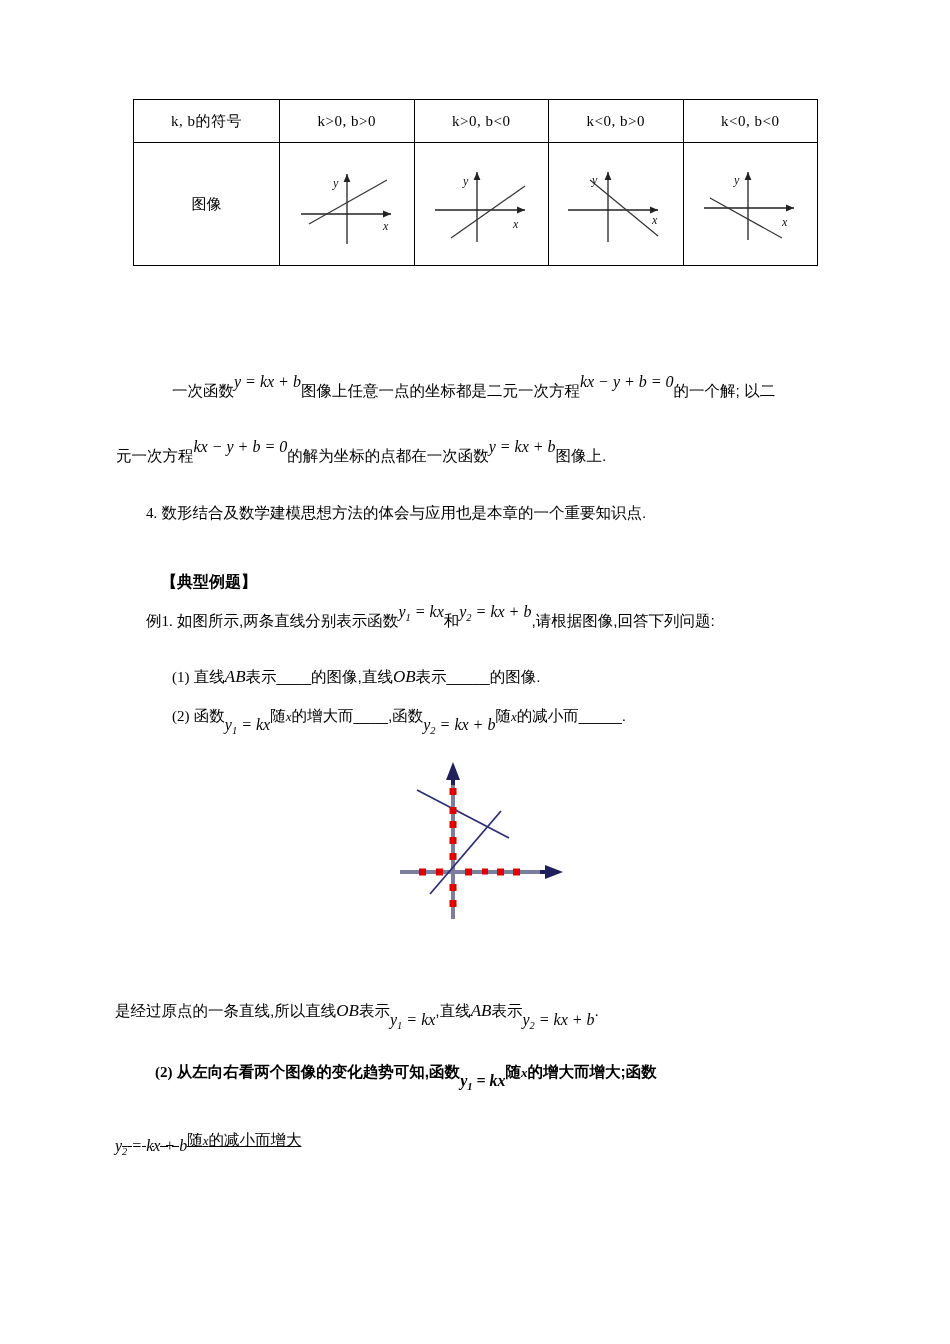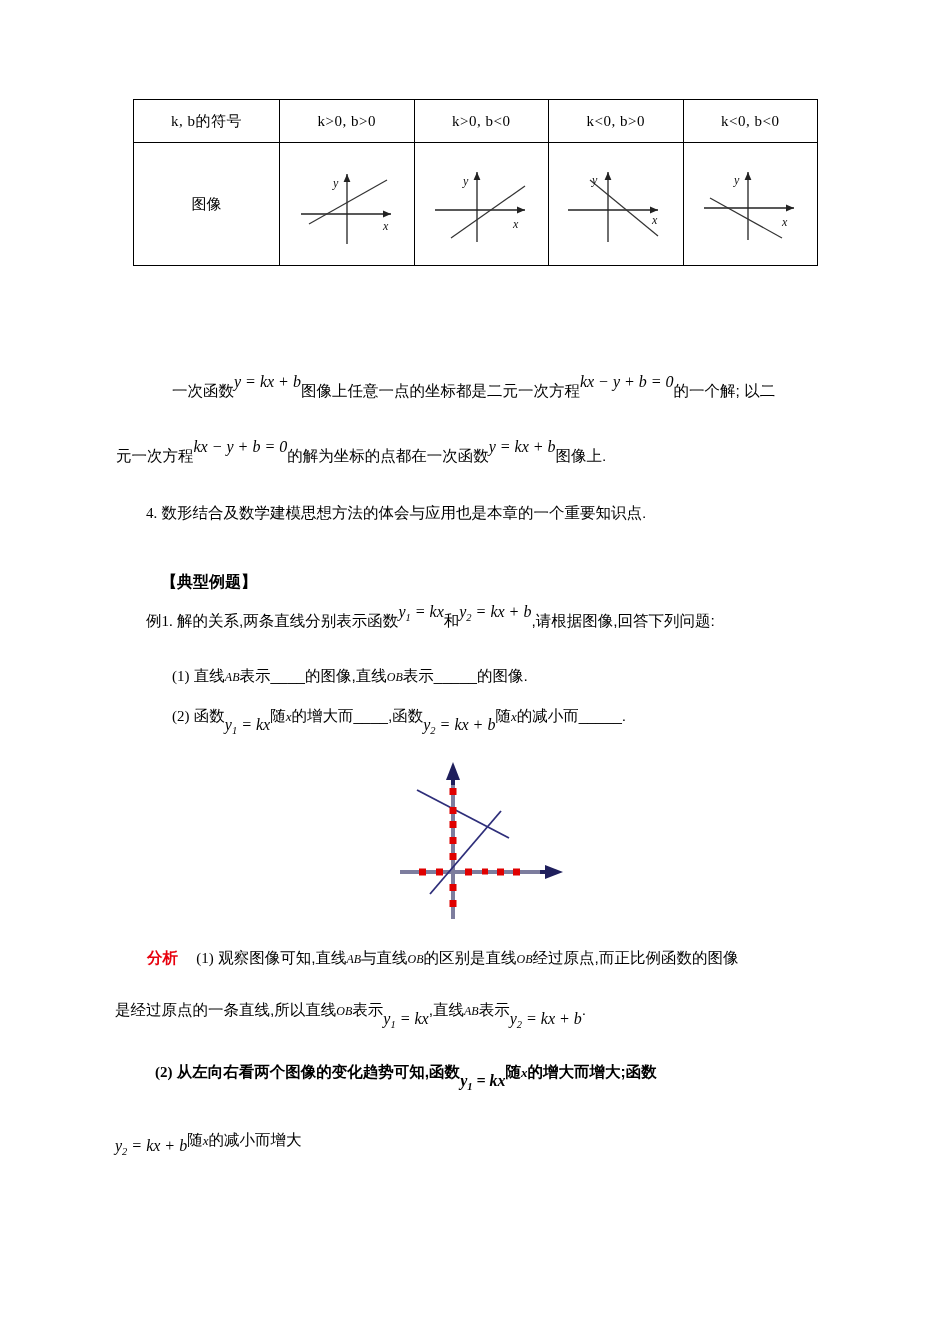--- a/index.html
+++ b/index.html
@@ -88,21 +88,21 @@
   .mathup { position: relative; top: -9px; }
   .mathdn { position: relative; top: 9px; }
   .mathin { position: relative; top: 0px; }
   .mathup sub, .mathdn sub, .mathin sub {
     font-size: 10.5px;
     font-style: italic;
   }
   .ital-lbl {
     font-family: "Liberation Serif", "DejaVu Serif", serif;
     font-style: italic;
-    font-size: 12px;
+    font-size: 17px;
   }
   .blank-s { letter-spacing: 0; margin-top: 24px; }
   .bold-cjk { font-weight: bold; }
   .red-bold {
     color: #e8000d;
     font-weight: bold;
   }
   .small-x {
     font-family: "Liberation Serif", "DejaVu Serif", serif;
     font-style: italic;
@@ -206,21 +206,21 @@
 
   <div class="para" style="left:146px; top:503px;">
     <span class="num">4.</span>
     <span>数形结合及数学建模思想方法的体会与应用也是本章的一个重要知识点.</span>
   </div>
 
   <div class="para bold-cjk" style="left:117px; top:572px; font-size:16px;margin-left:44px;">【典型例题】</div>
 
   <div class="para" style="left:146px; top:611px;">
     <span>例</span><span class="num">1.</span>
-    <span>解的关系,两条直线分别表示函数</span><span class="mathup"><span>y</span><sub>1</sub><span> = kx</span></span><span>和</span><span class="mathup"><span>y</span><sub>2</sub><span> = kx + b</span></span><span>,请根据图像,回答下列问题:</span>
+    <span>如图所示,两条直线分别表示函数</span><span class="mathup"><span>y</span><sub>1</sub><span> = kx</span></span><span>和</span><span class="mathup"><span>y</span><sub>2</sub><span> = kx + b</span></span><span>,请根据图像,回答下列问题:</span>
   </div>
 
   <div class="para" style="left:172px; top:666px;">
     <span class="num">(1)</span>
     <span>直线</span><span class="ital-lbl">AB</span><span>表示</span><span class="blank-s">____</span><span>的图像,直线</span><span class="ital-lbl">OB</span><span>表示</span><span class="blank-s">_____</span><span>的图像.</span>
   </div>
 
   <div class="para" style="left:172px; top:706px;">
     <span class="num">(2)</span>
     <span>函数</span><span class="mathdn"><span>y</span><sub>1</sub><span> = kx</span></span><span>随</span><span class="small-x">x</span><span>的增大而</span><span class="blank-s">____</span><span>,函数</span><span class="mathdn"><span>y</span><sub>2</sub><span> = kx + b</span></span><span>随</span><span class="small-x">x</span><span>的减小而</span><span class="blank-s">_____</span><span>.</span>
@@ -253,32 +253,27 @@
     <g fill="#e00000">
       <rect x="34" y="111.5" width="7" height="7"></rect>
       <rect x="51" y="111.5" width="7" height="7"></rect>
       <rect x="80" y="111.5" width="7" height="7"></rect>
       <rect x="97" y="111.5" width="6" height="6"></rect>
       <rect x="112" y="111.5" width="7" height="7"></rect>
       <rect x="128" y="111.5" width="7" height="7"></rect>
     </g>
   </svg>
 
-  <div class="para" style="left:147px; top:948px;">
-    <span class="red-bold">分析</span>
-    <span class="num" style="margin-left:14px;">(1)</span>
-    <span>观察图像可知,直线</span><span class="ital-lbl">AB</span><span>与直线</span><span class="ital-lbl">OB</span><span>的区别是直线</span><span class="ital-lbl">OB</span><span>经过原点,而正比例函数的图像</span>
-  </div>
 
   <div class="para" style="left:115px; top:1000px;">
     <span>是经过原点的一条直线,所以直线</span><span class="ital-lbl">OB</span><span>表示</span><span class="mathdn"><span>y</span><sub>1</sub><span> = kx</span></span><span>,直线</span><span class="ital-lbl">AB</span><span>表示</span><span class="mathdn"><span>y</span><sub>2</sub><span> = kx + b</span></span><span>.</span>
   </div>
 
   <div class="para" style="left:155px; top:1062px;font-weight:bold;">
     <span class="num">(2)</span>
     <span>从左向右看两个图像的变化趋势可知,函数</span><span class="mathdn"><span>y</span><sub>1</sub><span> = kx</span></span><span>随</span><span class="small-x">x</span><span>的增大而增大;函数</span>
   </div>
 
-  <div class="para" style="left:115px; top:1130px;">
+  <div class="para" style="left:115px; top:1130px;text-decoration:underline;">
     <span class="mathin" style="top:6px;"><span>y</span><sub>2</sub><span> = kx + b</span></span><span>随</span><span class="small-x">x</span><span>的减小而增大</span>
   </div>
 
 </div>
 
 </body></html>

